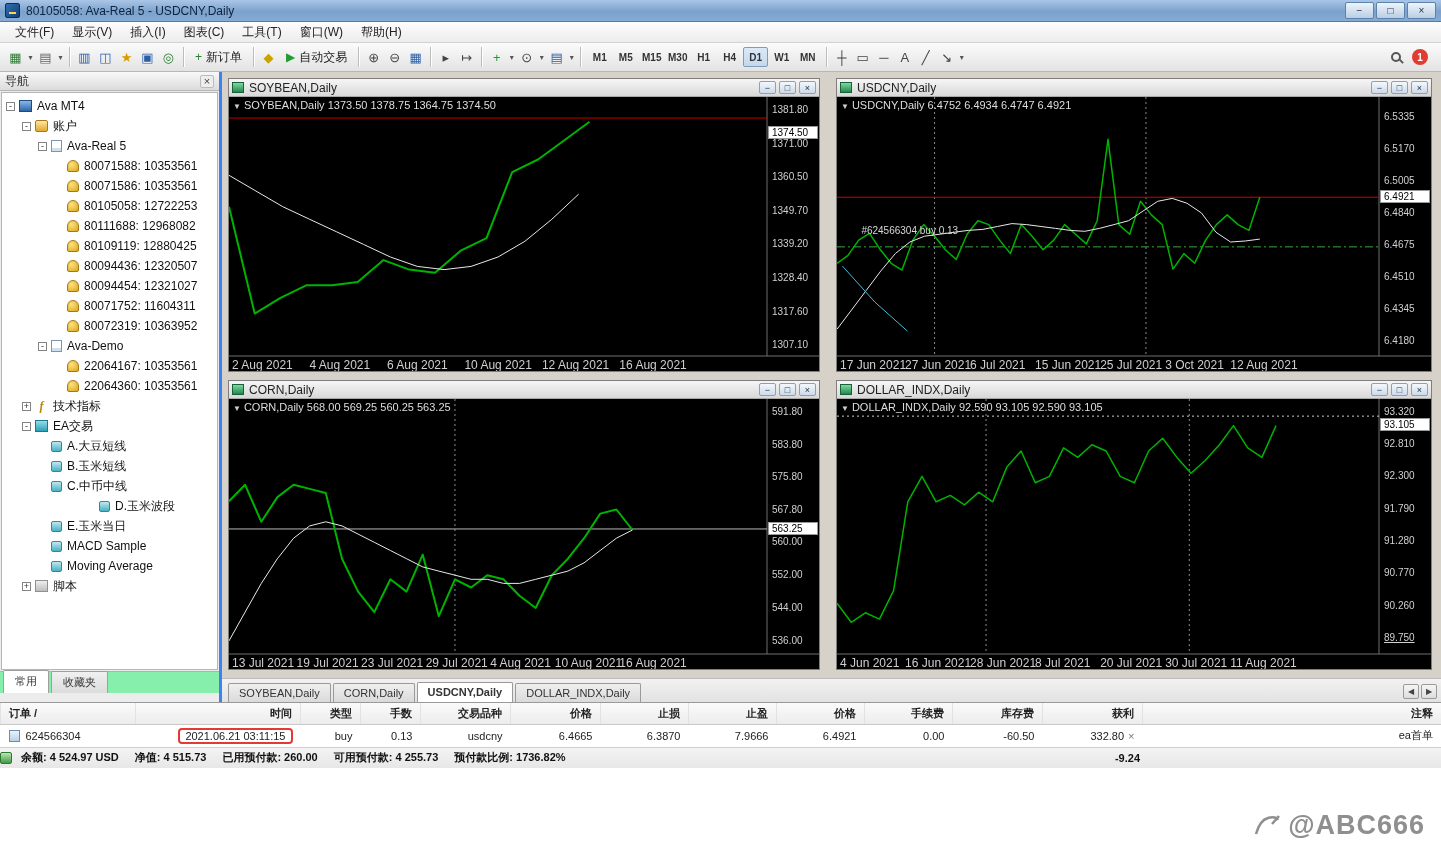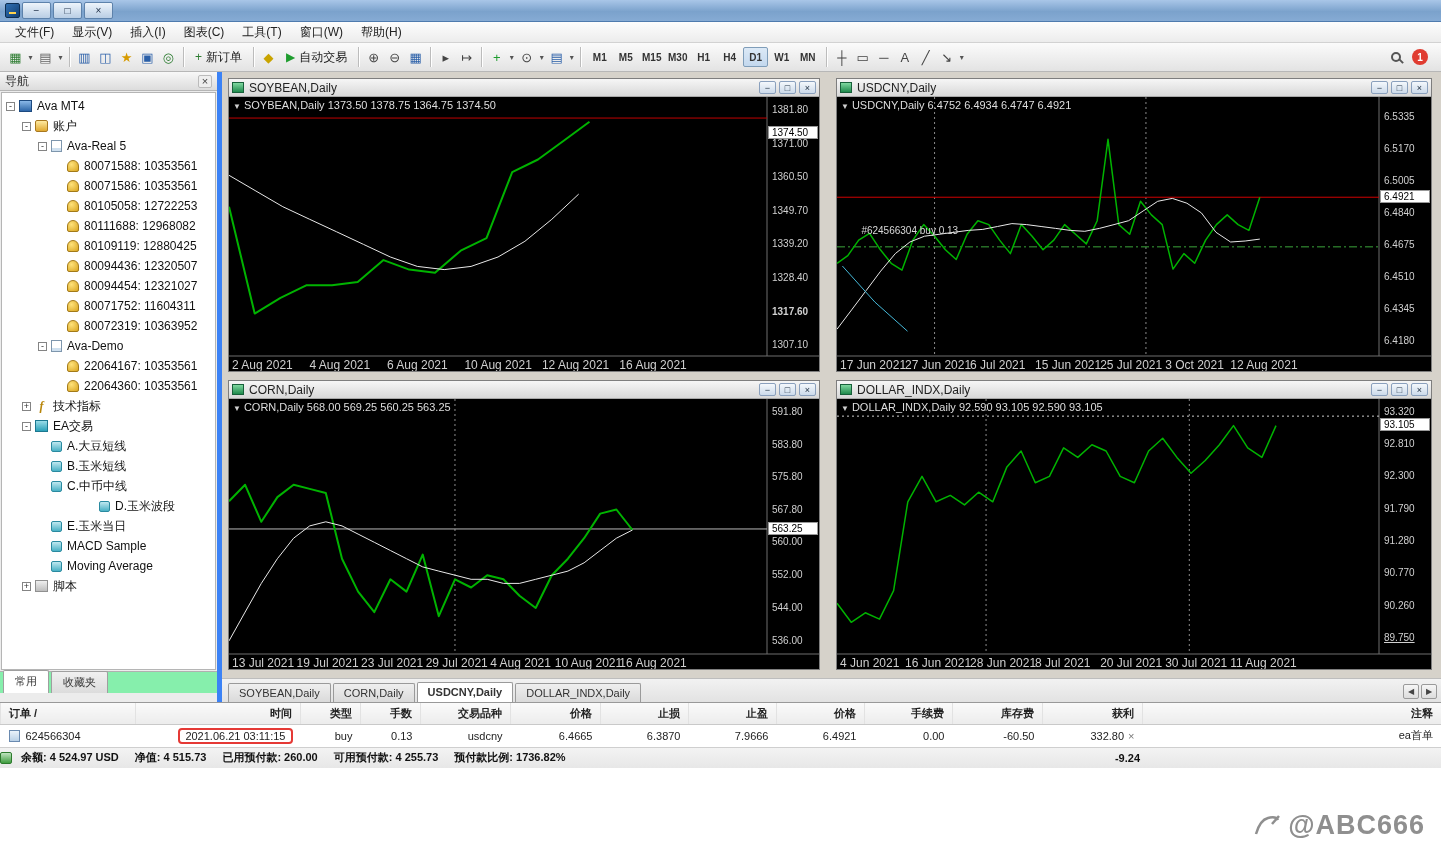--- a/index.html
+++ b/index.html
@@ -25,21 +25,21 @@
 .tlabel{gap:4px;font-size:12px;color:#222;padding:0 6px;}
 .tfgroup{display:flex;align-items:center;gap:1px;margin:0 2px;}
 .tfbtn{width:25px;height:20px;display:flex;align-items:center;justify-content:center;font-size:10px;font-weight:bold;color:#333;border:1px solid transparent;border-radius:2px;}
 .tfbtn.active{border:1px solid #7f9db9;background:linear-gradient(#dce9f6,#c3d8ee);}
 .spring{flex:1;}
 .mag{width:10px;height:10px;border:2px solid #555;border-radius:50%;position:relative;display:inline-block;}
 .mag::after{content:"";position:absolute;width:6px;height:2px;background:#555;transform:rotate(45deg);right:-5px;bottom:-2px;}
 .badge{width:16px;height:16px;border-radius:50%;background:#e03c31;color:#fff;font-size:10px;font-weight:bold;display:flex;align-items:center;justify-content:center;margin:0 8px 0 6px;flex:none;}
 
 
-.navpanel{position:absolute;left:0;top:72px;width:222px;height:630px;background:#ececec;border-right:5px solid #3b82f6;display:flex;flex-direction:column;}
+.navpanel{position:absolute;left:0;top:72px;width:222px;height:630px;background:#ececec;border-right:3px solid #3b82f6;display:flex;flex-direction:column;}
 .nav-header{height:19px;background:linear-gradient(#f8f8f8,#dcdcdc);border-bottom:1px solid #b5b5b5;display:flex;align-items:center;padding:0 5px;font-size:12px;color:#333;}
 .nav-header .nclose{margin-left:auto;width:14px;height:13px;display:flex;align-items:center;justify-content:center;color:#444;font-size:11px;border:1px solid #bbb;border-radius:2px;background:#eee;}
 .nav-body{flex:1;background:#fff;border:1px solid #b5b5b5;margin:1px;overflow:hidden;padding-top:3px;}
 .nav-row{height:20px;display:flex;align-items:center;white-space:nowrap;font-size:12px;color:#111;}
 .exp{width:9px;height:9px;border:1px solid #848484;background:#fff;font-size:9px;line-height:7px;text-align:center;color:#333;margin-right:4px;flex:none;}
 .exp-spacer{width:13px;flex:none;}
 .nicon{width:13px;height:12px;margin-right:5px;flex:none;display:inline-flex;align-items:center;justify-content:center;}
 .nicon.mt4{background:linear-gradient(#8ab8e8,#2d66a8);border:1px solid #1d4a80;}
 .nicon.accounts{background:linear-gradient(#ffe9a0,#e0a830);border:1px solid #a87820;border-radius:2px;}
 .nicon.login{width:11px;background:#fff;border:1px solid #7e96ad;box-shadow:inset 0 -3px 0 #cfe0ef;}
@@ -92,20 +92,21 @@
 .floating{position:absolute;right:301px;font-weight:bold;}
 
 
 .watermark{position:absolute;right:16px;bottom:8px;display:flex;align-items:center;gap:6px;color:#8f8f8f;font-size:27px;font-weight:bold;letter-spacing:1px;}
 </style>
 </head>
 <body>
 
 <div class="titlebar">
   <span class="app-icon"></span>
+  <span class="title-text">80105058: Ava-Real 5 - USDCNY,Daily</span>
   <span class="winbtn">−</span>
   <span class="winbtn">□</span>
   <span class="winbtn">×</span>
 </div>
 
 <div class="menubar">
     <span class="menu-item">文件(F)</span>
     <span class="menu-item">显示(V)</span>
     <span class="menu-item">插入(I)</span>
     <span class="menu-item">图表(C)</span>
@@ -334,21 +335,21 @@
           <line x1="0" y1="21.059466019417595" x2="538" y2="21.059466019417595" stroke="#c00000" stroke-width="1"></line>
           <polyline points="0.0,109.7 25.7,216.6 51.5,200.9 77.2,188.3 103.0,188.3 128.7,185.1 154.5,163.1 180.2,172.6 206.0,175.7 231.7,153.7 257.5,141.1 283.2,75.1 309.0,62.5 334.7,43.7 360.5,24.8" fill="none" stroke="#00b300" stroke-width="2" stroke-linejoin="round"></polyline>
           <polyline points="0.0,78.3 26.9,94.0 53.8,109.7 80.7,122.3 107.6,134.8 134.5,147.4 161.4,160.0 188.3,169.4 215.2,172.6 242.1,169.4 269.0,160.0 295.9,144.3 322.8,122.3 349.7,97.1" fill="none" stroke="#e8e8e8" stroke-width="1" stroke-linejoin="round"></polyline>
         </svg>
         <div class="tick" style="top: 6.88714px; left: 543px;">1381.80</div>
         <div class="tick" style="top: 40.8337px; left: 543px;">1371.00</div>
         <div class="tick" style="top: 73.8374px; left: 543px;">1360.50</div>
         <div class="tick" style="top: 107.784px; left: 543px;">1349.70</div>
         <div class="tick" style="top: 140.788px; left: 543px;">1339.20</div>
         <div class="tick" style="top: 174.734px; left: 543px;">1328.40</div>
-        <div class="tick" style="top: 208.681px; left: 543px; font-weight: bold;">1317.60</div>
+        <div class="tick" style="top: 208.681px; left: 543px;">1317.60</div>
         <div class="tick" style="top: 241.684px; left: 543px;">1307.10</div>
         <div class="pricebox" style="top: 28.8325px; left: 539px; width: 50px;">1374.50</div>
         <div class="datelbl" style="left: 3px; top: 261px;">2 Aug 2021</div>
         <div class="datelbl" style="left: 80.472px; top: 261px;">4 Aug 2021</div>
         <div class="datelbl" style="left: 157.944px; top: 261px;">6 Aug 2021</div>
         <div class="datelbl" style="left: 235.416px; top: 261px;">10 Aug 2021</div>
         <div class="datelbl" style="left: 312.888px; top: 261px;">12 Aug 2021</div>
         <div class="datelbl" style="left: 390.36px; top: 261px;">16 Aug 2021</div>
       </div>
   </div>

